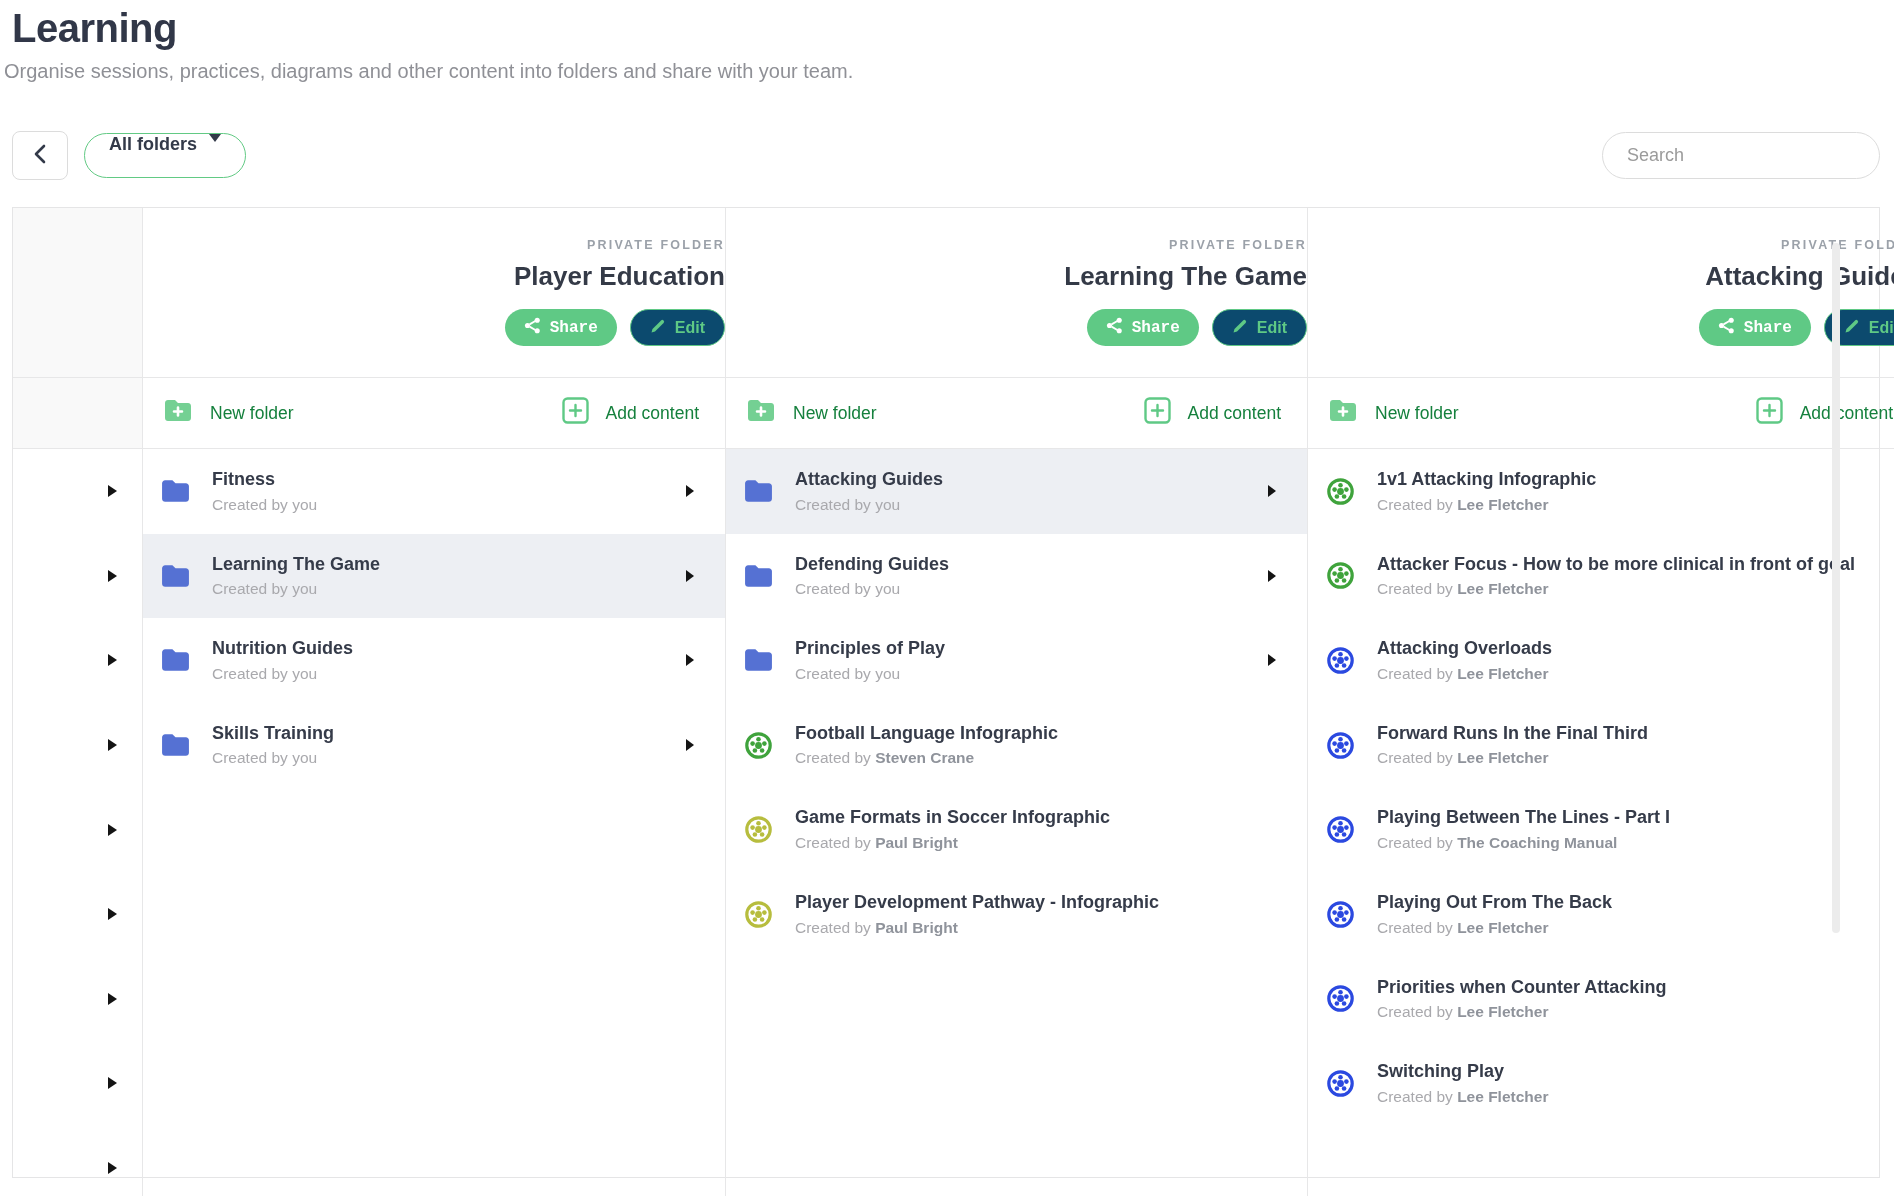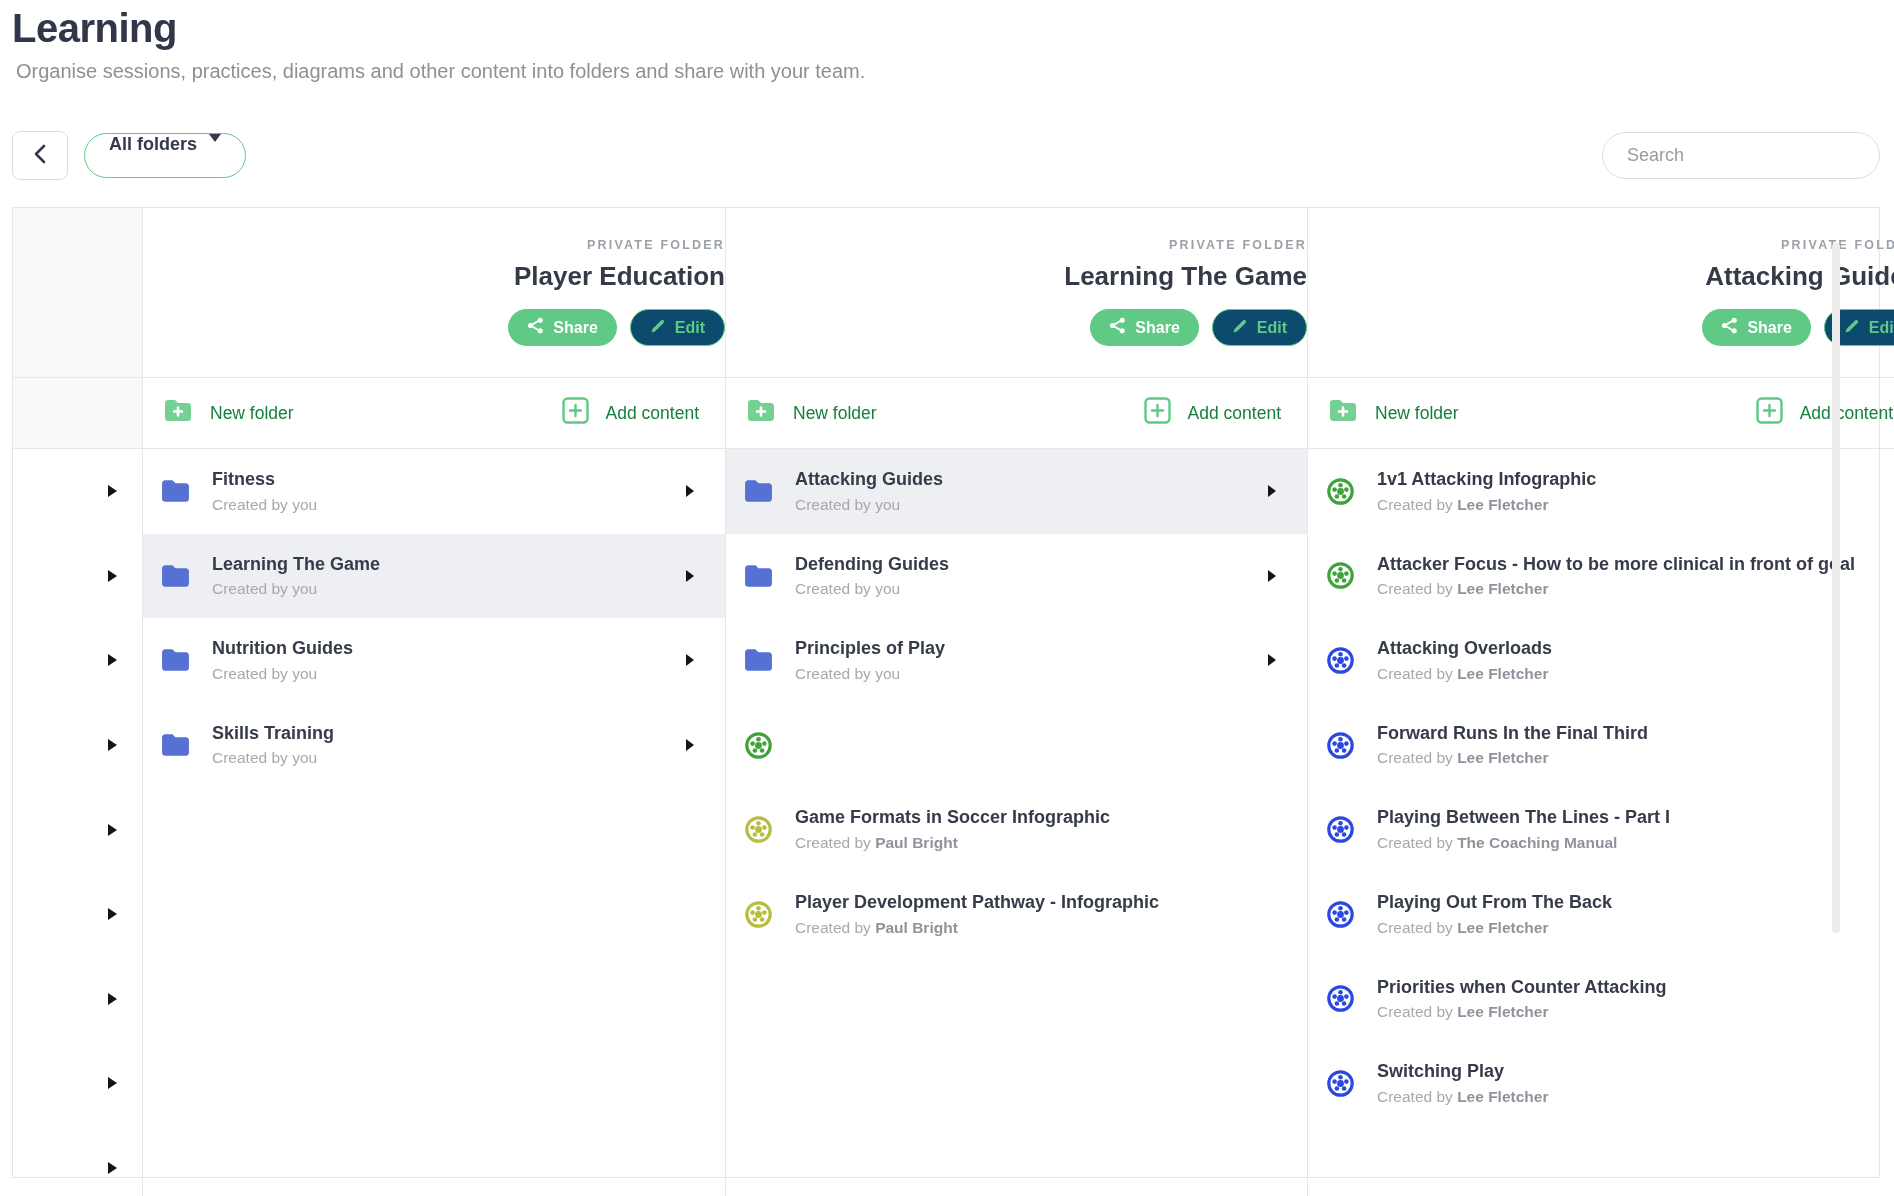--- a/index.html
+++ b/index.html
@@ -2,21 +2,21 @@
 <html><head>
 <meta charset="utf-8">
 <style>
   * { margin:0; padding:0; box-sizing:border-box; }
   html,body { background:#fff; }
   body { font-family:"Liberation Sans","DejaVu Sans",sans-serif; color:#333a49; }
   .page { position:relative; width:1894px; height:1196px; background:#fff; overflow:hidden; }
 
   
   .h1 { position:absolute; left:12px; top:6px; font-size:40px; font-weight:800; letter-spacing:-0.5px; color:#313748; }
-  .subtitle { position:absolute; left:16px; top:60px; font-size:20px; color:#8f9096; }
+  .subtitle { position:absolute; left:4px; top:60px; font-size:20px; color:#8f9096; }
 
   
   .back-btn { position:absolute; left:12px; top:131px; width:56px; height:49px; background:#fff;
     border:1px solid #dcdcdc; border-radius:8px; display:flex; align-items:center; justify-content:center; cursor:pointer; }
   .filter-pill { position:absolute; left:84px; top:133px; height:45px; padding:0 24px; background:#fff;
     border:1.5px solid #62ca84; border-radius:23px; display:flex; align-items:flex-start; gap:12px; cursor:pointer; }
   .filter-pill .lbl { font-size:18px; font-weight:600; color:#333a49; }
   .caret-down { width:0; height:0; border-left:6px solid transparent; border-right:6px solid transparent; border-top:8px solid #333a49; }
   .search { position:absolute; right:14px; top:132px; width:278px; height:47px; border:1px solid #dcdcdc;
     border-radius:24px; padding:0 24px; font-size:18px; color:#444; outline:none; font-family:inherit; background:#fff; }
@@ -29,21 +29,21 @@
   .cell.last { border-right:none; }
   .hdr-band { border-bottom:1px solid #e7e7e8; }
   .act-band { border-bottom:1px solid #e7e7e8; }
   .gutter-bg { background:#f9f9f9; }
 
   .col-header { display:flex; flex-direction:column; align-items:flex-end; padding-top:30px; }
   .kind-label { font-size:12.5px; letter-spacing:2.2px; color:#9ba1a9; font-weight:600; }
   .col-title { margin-top:9px; font-size:26px; font-weight:600; color:#343a47; }
   .btn-row { margin-top:17px; display:flex; gap:13px; }
   .share-btn { height:37px; padding:0 19px; background:#5fc985; border:none; border-radius:19px;
-    display:flex; align-items:center; gap:9px; color:#fff; font-size:16px; font-weight:700; font-family:Liberation Sans, sans-serif; cursor:pointer; }
+    display:flex; align-items:center; gap:9px; color:#fff; font-size:16px; font-weight:700; font-family:Liberation Mono, monospace; cursor:pointer; }
   .edit-btn { height:37px; padding:0 19px; background:#0c4a6e; border:1.5px solid #5fc985; border-radius:19px;
     display:flex; align-items:center; gap:9px; color:#5fc985; font-size:16px; font-weight:600; font-family:inherit; cursor:pointer; }
 
   .actions { display:flex; align-items:center; justify-content:space-between; padding:0 26px 0 20px; }
   .act-link { display:flex; align-items:center; gap:17px; color:#15803d; font-size:17.5px; font-weight:500; cursor:pointer; }
 
   .col-list { position:relative; }
   .row { height:84.6px; display:flex; align-items:center; padding:0 64px 0 17px; position:relative; }
   .row.selected { background:#edeff3; }
   .row .icon-box { width:31px; display:flex; justify-content:center; flex:none; }
@@ -351,20 +351,24 @@
             <svg width="29" height="29" viewBox="0 0 29 29">
               <circle cx="14.5" cy="14.5" r="11.7" fill="#fff" stroke="#3fa33c" stroke-width="3.2"></circle>
               <circle cx="14.5" cy="14.5" r="3.4" fill="#3fa33c"></circle>
               <circle cx="14.5" cy="8.3" r="2.3" fill="#3fa33c"></circle>
               <circle cx="20.4" cy="12.6" r="2.3" fill="#3fa33c"></circle>
               <circle cx="18.1" cy="19.5" r="2.3" fill="#3fa33c"></circle>
               <circle cx="10.9" cy="19.5" r="2.3" fill="#3fa33c"></circle>
               <circle cx="8.6" cy="12.6" r="2.3" fill="#3fa33c"></circle>
             </svg>
           </span>
+          <span class="txt">
+            <div class="item-title">Football Language Infographic</div>
+            <div class="item-sub">Created by <span class="who">Steven Crane</span></div>
+          </span>
         </div>
         <div class="row">
           <span class="icon-box">
             <svg width="29" height="29" viewBox="0 0 29 29">
               <circle cx="14.5" cy="14.5" r="11.7" fill="#fff" stroke="#b7bd3e" stroke-width="3.2"></circle>
               <circle cx="14.5" cy="14.5" r="3.4" fill="#b7bd3e"></circle>
               <circle cx="14.5" cy="8.3" r="2.3" fill="#b7bd3e"></circle>
               <circle cx="20.4" cy="12.6" r="2.3" fill="#b7bd3e"></circle>
               <circle cx="18.1" cy="19.5" r="2.3" fill="#b7bd3e"></circle>
               <circle cx="10.9" cy="19.5" r="2.3" fill="#b7bd3e"></circle>

